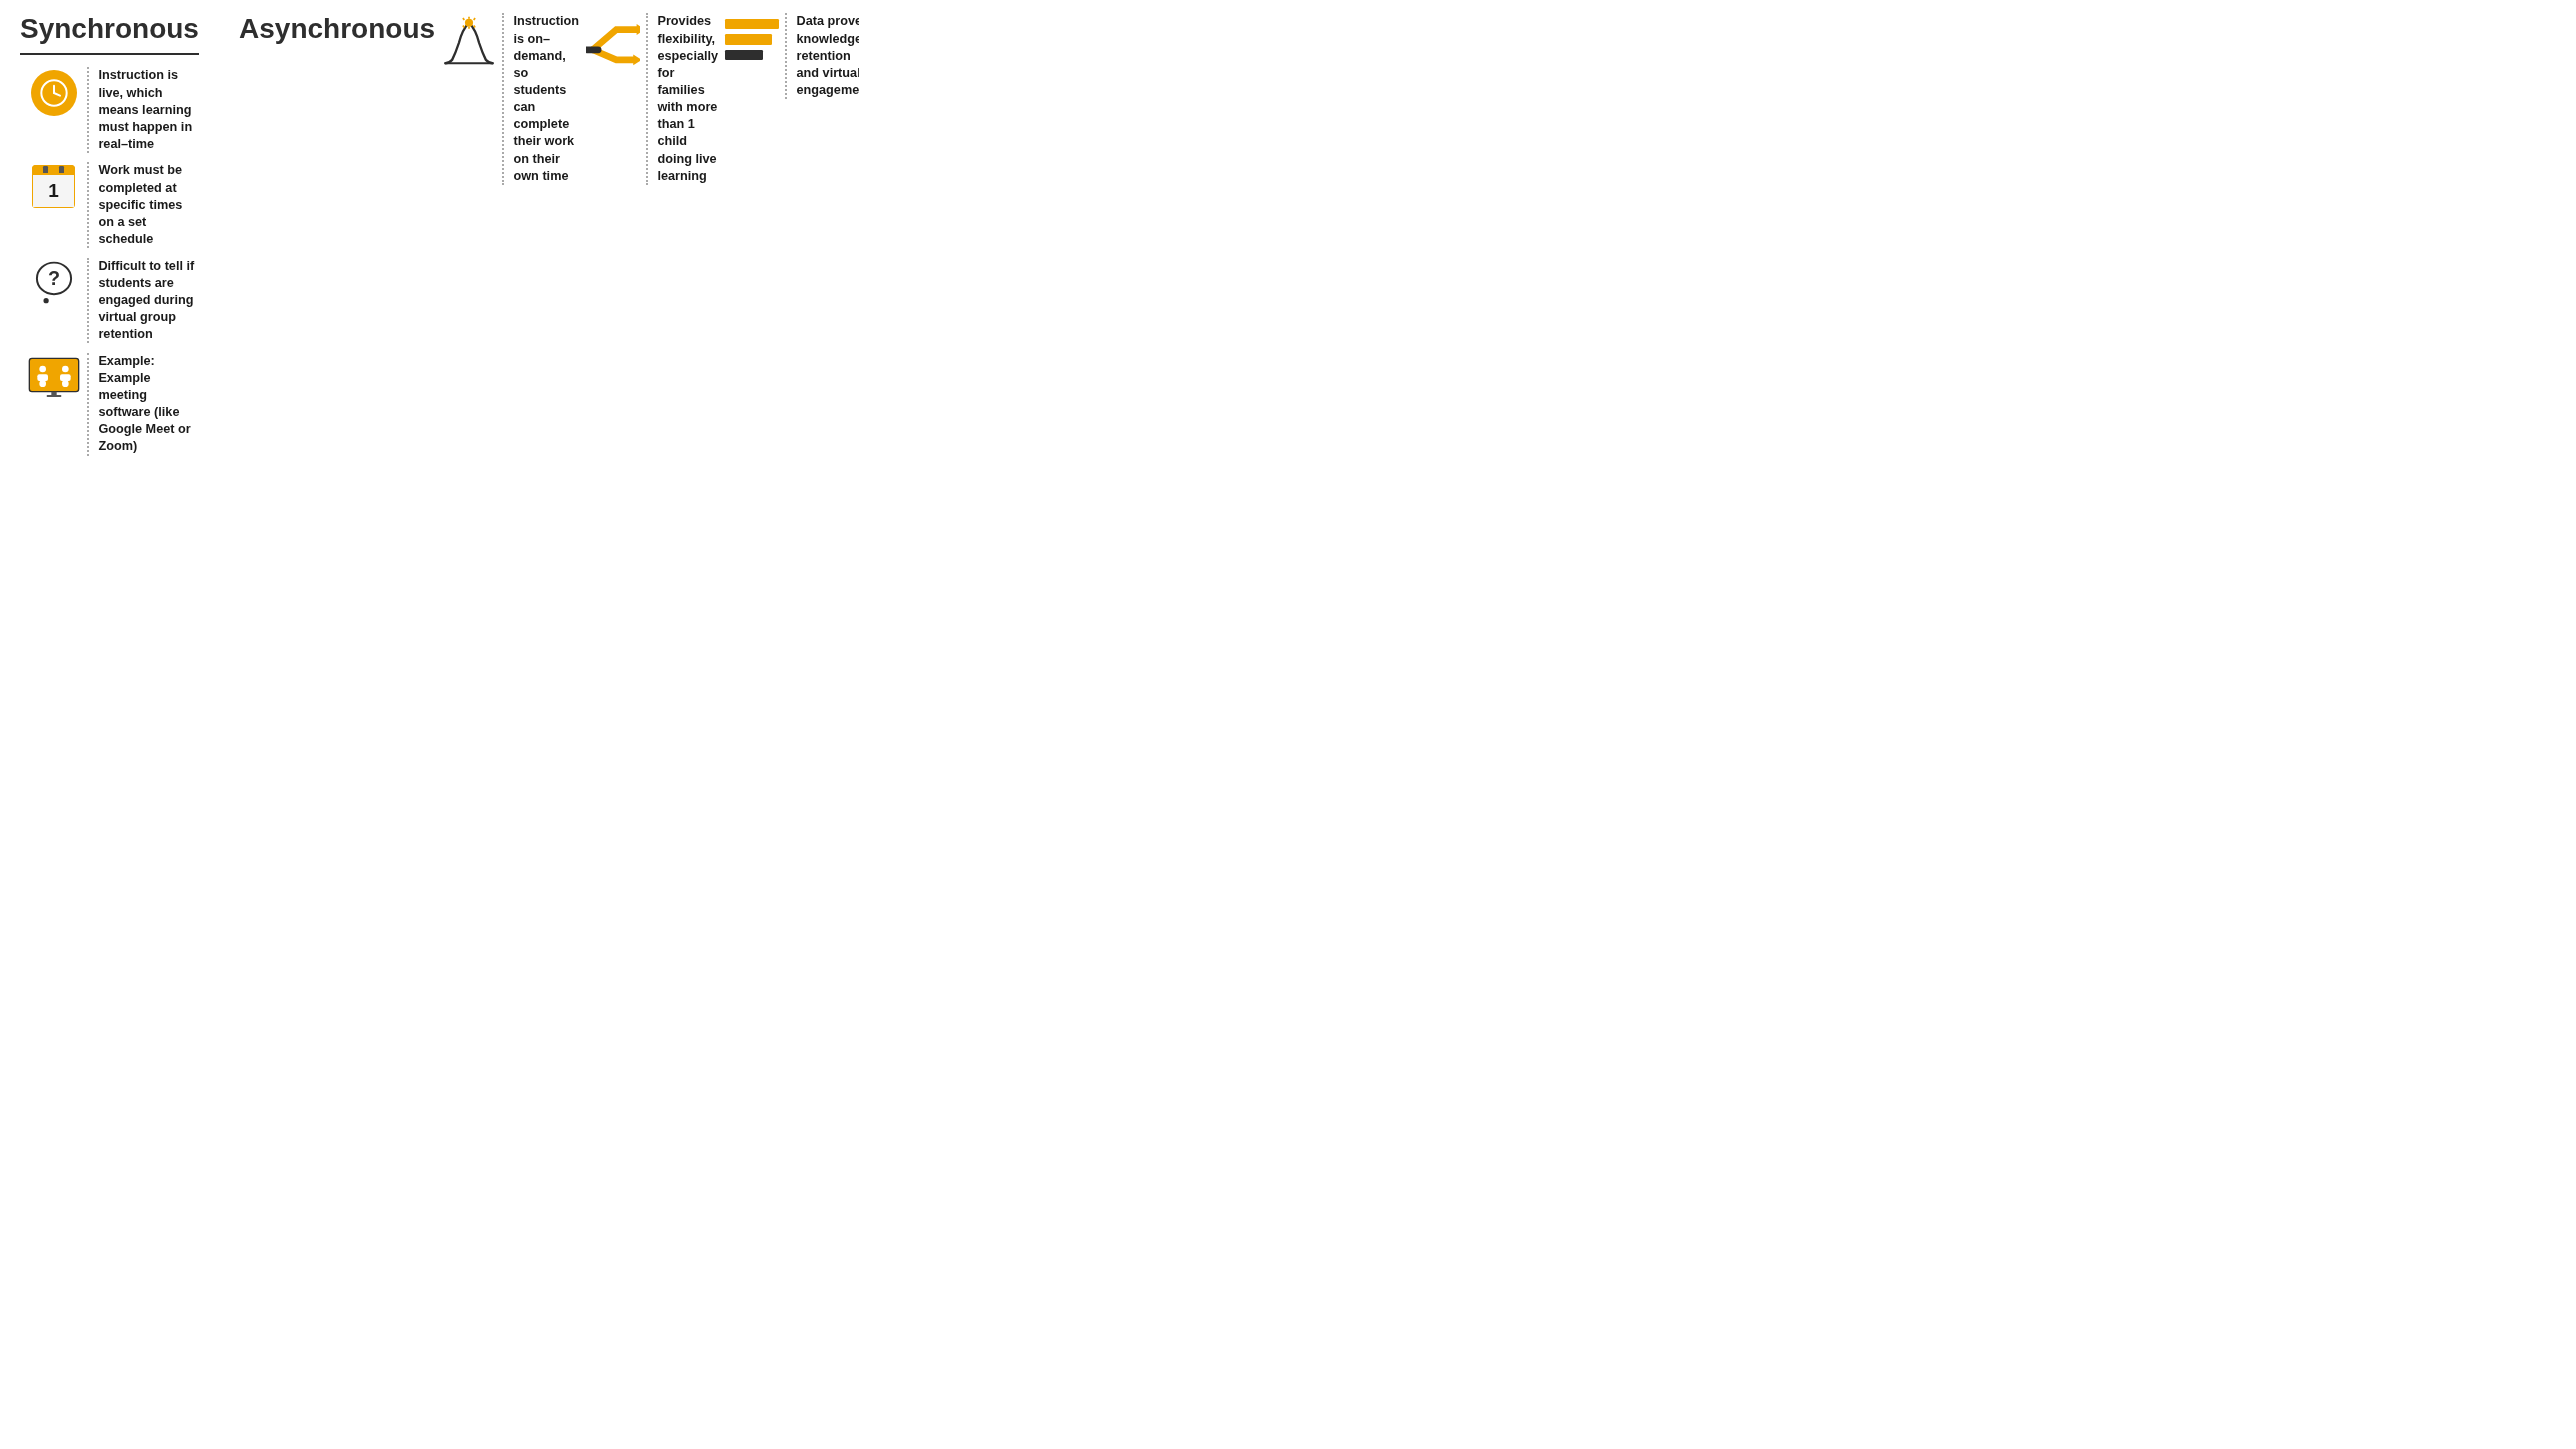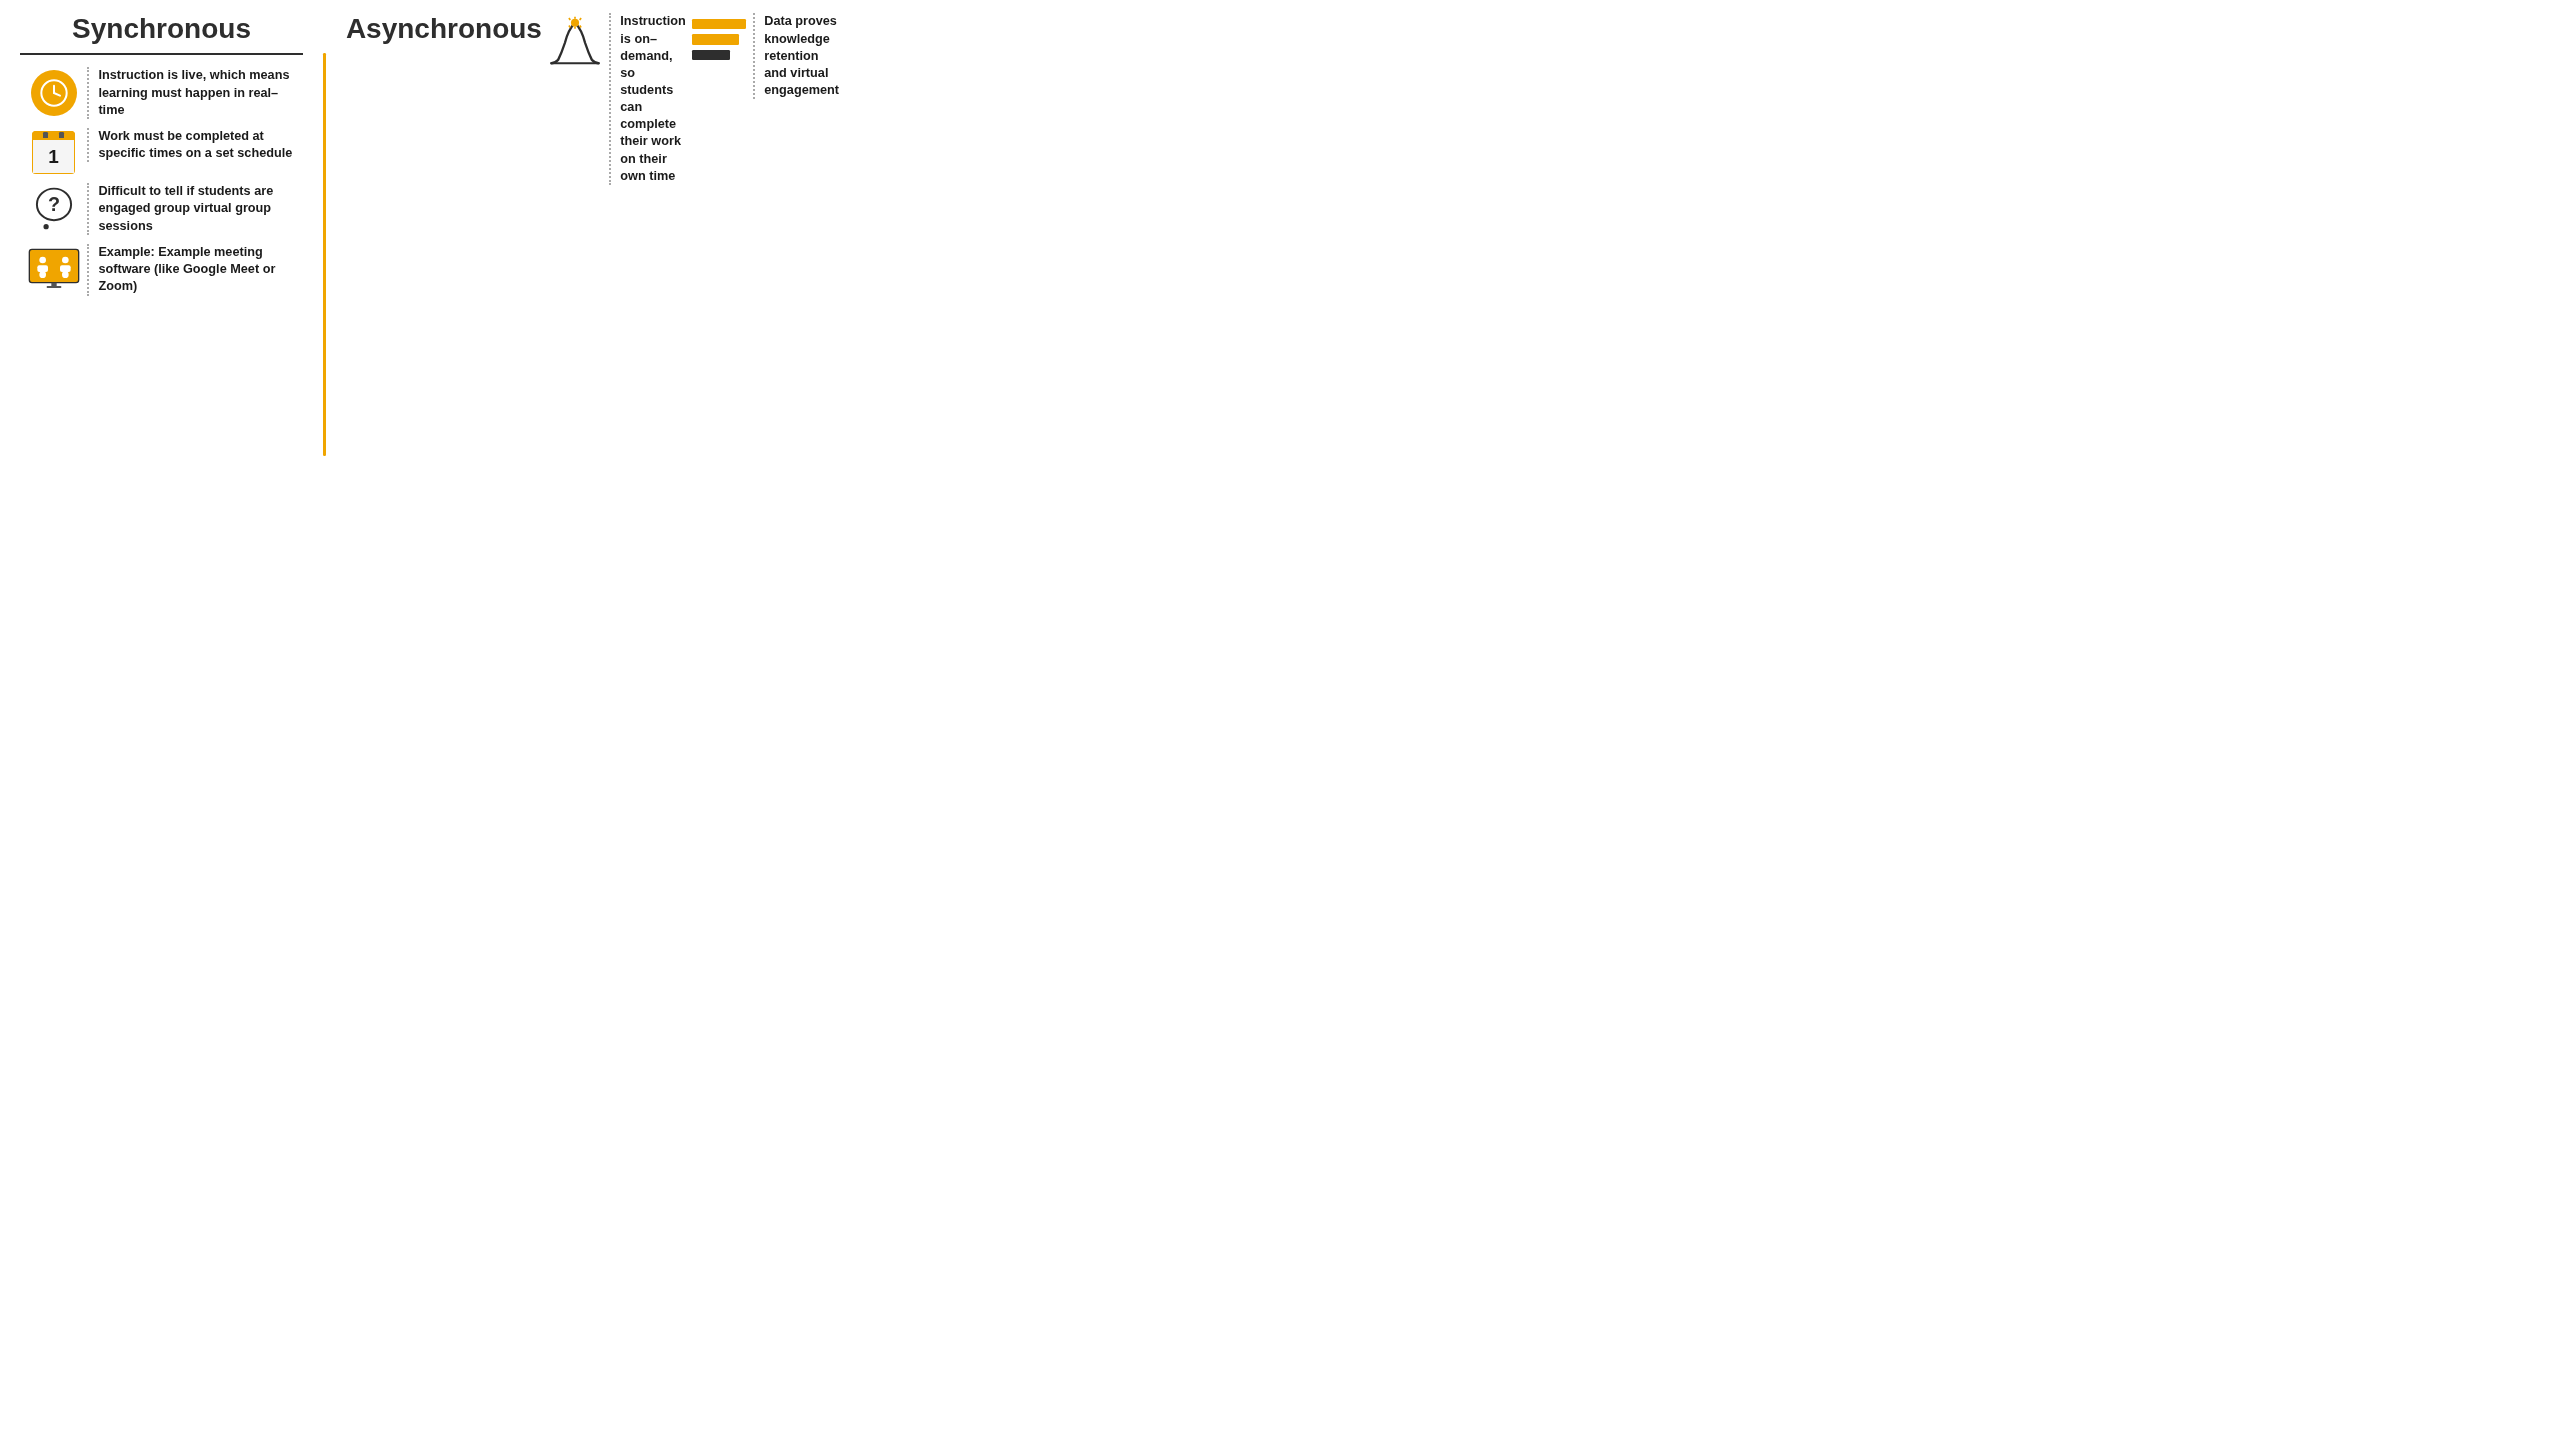--- a/index.html
+++ b/index.html
@@ -291,21 +291,21 @@
           <svg viewBox="0 0 60 70" fill="none" xmlns="http://www.w3.org/2000/svg">
 
             <ellipse cx="30" cy="28" rx="26" ry="24" stroke="#2e2e2e" stroke-width="3" fill="white"></ellipse>
             <text x="30" y="38" text-anchor="middle" font-size="30" font-weight="900" fill="#2e2e2e" font-family="Arial">?</text>
 
             <circle cx="18" cy="62" r="4" fill="#2e2e2e"></circle>
           </svg>
         </div>
       </div>
       <div class="item-text-area">
-        <span class="item-text">Difficult to tell if students are engaged group virtual group sessions</span>
+        <span class="item-text">Difficult to tell if students are engaged during virtual group retention</span>
       </div>
     </div>
 
     <div class="item-row">
       <div class="icon-area">
         <div class="icon-monitor">
           <svg viewBox="0 0 78 60" fill="none" xmlns="http://www.w3.org/2000/svg">
 
             <rect x="2" y="2" width="74" height="50" rx="4" fill="#f0a500" stroke="#2e2e2e" stroke-width="2"></rect>
 
@@ -355,20 +355,39 @@
 
             <line x1="5" y1="70" x2="75" y2="70" stroke="#2e2e2e" stroke-width="3" stroke-linecap="round"></line>
           </svg>
         </div>
       </div>
       <div class="item-text-area">
         <span class="item-text">Instruction is on–demand, so students can complete their work on their own time</span>
       </div>
     </div>
 
+    <div class="item-row">
+      <div class="icon-area">
+        <div class="icon-split">
+          <svg viewBox="0 0 80 80" fill="none" xmlns="http://www.w3.org/2000/svg">
+
+            <path d="M10 50 L45 20 L75 20" stroke="#f0a500" stroke-width="10" stroke-linecap="round" fill="none"></path>
+            <polygon points="75,12 75,28 88,20" fill="#f0a500"></polygon>
+
+            <path d="M10 50 L45 65 L70 65" stroke="#f0a500" stroke-width="10" stroke-linecap="round" fill="none"></path>
+            <polygon points="70,57 70,73 83,65" fill="#f0a500"></polygon>
+
+            <path d="M2 50 L18 50" stroke="#2e2e2e" stroke-width="10" stroke-linecap="round"></path>
+          </svg>
+        </div>
+      </div>
+      <div class="item-text-area">
+        <span class="item-text">Provides flexibility, especially for families with more than 1 child doing live learning</span>
+      </div>
+    </div>
 
     <div class="item-row">
       <div class="icon-area">
         <div class="icon-lines">
           <div class="line-bar" style="width: 54px; background: #f0a500;"></div>
           <div class="line-bar" style="width: 47px; background: #f0a500;"></div>
           <div class="line-bar" style="width: 38px; background: #2e2e2e;"></div>
         </div>
       </div>
       <div class="item-text-area">

